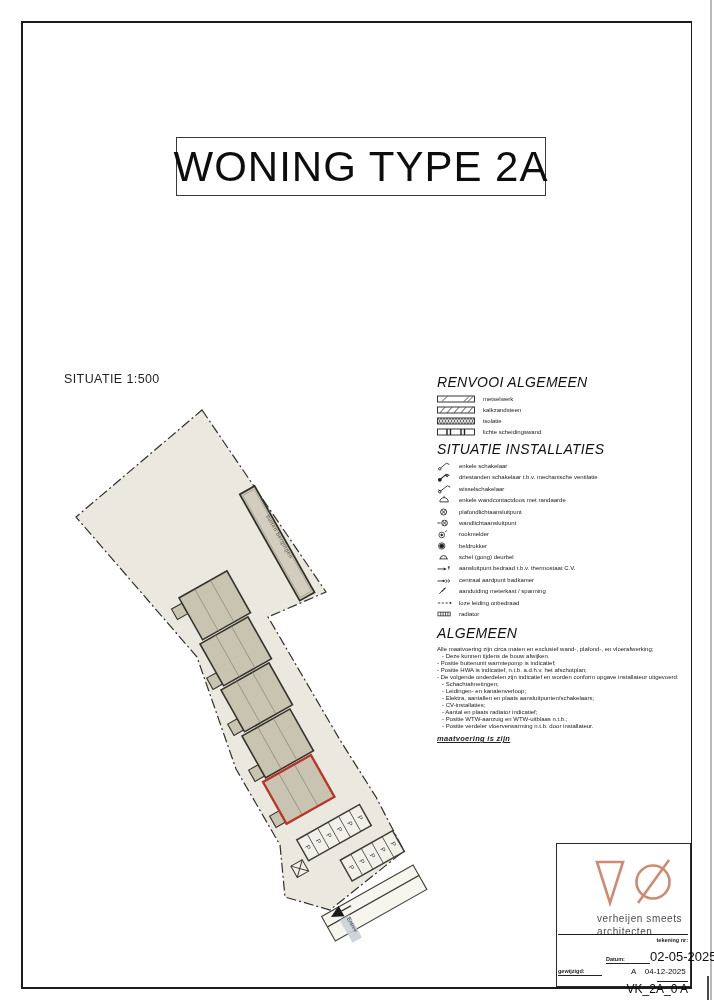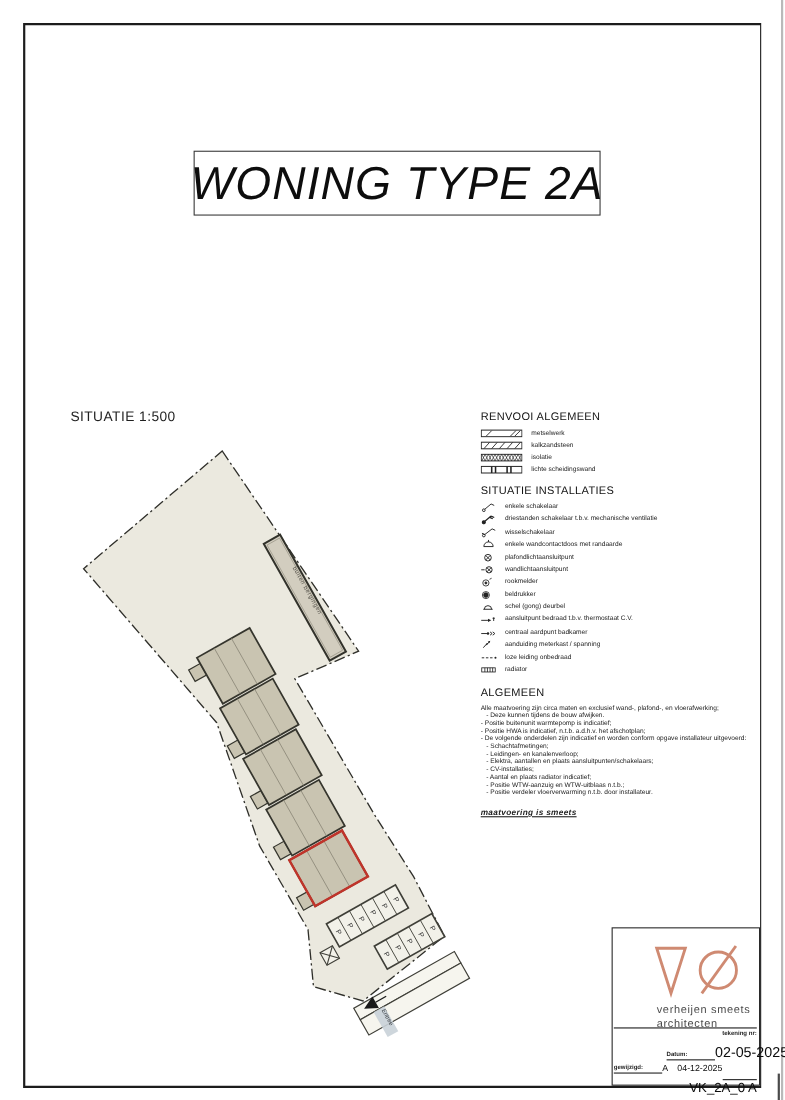--- a/index.html
+++ b/index.html
@@ -7,28 +7,28 @@
        font-family:"Liberation Sans", sans-serif;color:#1a1a1a;}
   .abs{position:absolute;}
   
   .frame{left:21px;top:21px;width:668px;height:964px;
          border-left:2px solid #1c1c1c;border-top:2px solid #1c1c1c;
          border-right:1.6px solid #1c1c1c;border-bottom:2.4px solid #1c1c1c;}
   .edge-right{left:710px;top:0;width:2px;height:1000px;background:#b9b9b9;}
   .cut-mark{left:707px;top:976px;width:2px;height:24px;background:#4a4a4a;}
   
   .title-box{left:176px;top:137px;width:368px;height:57px;border:1.4px solid #3a3a3a;
-             display:flex;align-items:center;justify-content:center;font-style:italic;}
+             display:flex;align-items:center;justify-content:center;}
   .title-box span{font-size:42px;letter-spacing:1px;color:#0d0d0d;white-space:nowrap;}
   .situatie{left:64px;top:372px;font-size:12.5px;letter-spacing:.4px;color:#1f1f1f;}
   
   .plan{left:0;top:0;width:714px;height:1000px;}
   
   .leg{left:437px;width:252px;}
-  .leg-title{font-size:10px;color:#111;margin:0 0 5px 0;letter-spacing:.3px;}
+  .leg-title{font-size:14px;color:#111;margin:0 0 5px 0;letter-spacing:.3px;font-style:italic;}
   .lg-row{display:flex;align-items:center;height:8px;margin-bottom:3px;}
   .lg-row svg{flex:0 0 auto;margin-right:8px;}
   .lg-label{font-size:6px;color:#222;white-space:nowrap;}
   .li-row{display:flex;align-items:center;height:8.2px;margin-bottom:3.2px;}
   .li-row svg{flex:0 0 auto;width:17px;margin-right:5px;}
   .notes-line{font-size:6px;line-height:7px;white-space:pre;color:#222;}
   .footnote{left:437px;top:734px;font-size:7.5px;font-style:italic;font-weight:bold;
             text-decoration:underline;color:#222;letter-spacing:.3px;}
   
   .tblock{left:556px;top:843px;width:133px;height:142px;border:1px solid #2a2a2a;}
@@ -37,21 +37,21 @@
   .tb-rows{left:558px;top:934px;width:130px;border-top:1.6px solid #1c1c1c;padding-top:2px;}
   .tb-row{display:flex;align-items:flex-end;}
   .tb-row.r0{height:13px;flex-direction:column;}
   .tb-row.r1{height:14px;padding-left:48px;}
   .tb-row.r2{height:12px;}
   .tb-label{flex:0 0 44px;font-size:5.5px;font-weight:bold;color:#222;
             border-bottom:.8px solid #222;line-height:7px;}
   .tb-value{white-space:pre;color:#0d0d0d;}
   .v0{font-size:12px;}
   .v1{font-size:13px;}
-  .v2{font-size:8px;}
+  .v2{font-size:8px;margin-left:29px;}
 </style>
 </head>
 <body>
 
 <div class="abs frame"></div>
 <div class="abs edge-right"></div>
 <div class="abs cut-mark"></div>
 
 <div class="abs title-box">
   <span>WONING TYPE 2A</span>
@@ -357,21 +357,21 @@
   <div class="notes-line">- Positie HWA is indicatief, n.t.b. a.d.h.v. het afschotplan;</div>
   <div class="notes-line">- De volgende onderdelen zijn indicatief en worden conform opgave installateur uitgevoerd:</div>
   <div class="notes-line">   - Schachtafmetingen;</div>
   <div class="notes-line">   - Leidingen- en kanalenverloop;</div>
   <div class="notes-line">   - Elektra, aantallen en plaats aansluitpunten/schakelaars;</div>
   <div class="notes-line">   - CV-installaties;</div>
   <div class="notes-line">   - Aantal en plaats radiator indicatief;</div>
   <div class="notes-line">   - Positie WTW-aanzuig en WTW-uitblaas n.t.b.;</div>
   <div class="notes-line">   - Positie verdeler vloerverwarming n.t.b. door installateur.</div>
 </div>
-<div class="abs footnote">maatvoering is smeets</div>
+<div class="abs footnote">maatvoering is zijn</div>
 
 <div class="abs tblock"></div>
 <svg class="abs logo-svg" viewBox="0 0 92 52">
   <polygon points="7,6 33,6 20,47" fill="none" stroke="#cf8a72" stroke-width="2.6" stroke-linejoin="miter"></polygon>
   <circle cx="63" cy="26" r="16.5" fill="none" stroke="#cf8a72" stroke-width="2.6"></circle>
   <line x1="48" y1="47" x2="79" y2="4" stroke="#cf8a72" stroke-width="2.6"></line>
 </svg>
 <div class="abs logo-text">
   <div>verheijen smeets</div>
   <div>architecten</div>

